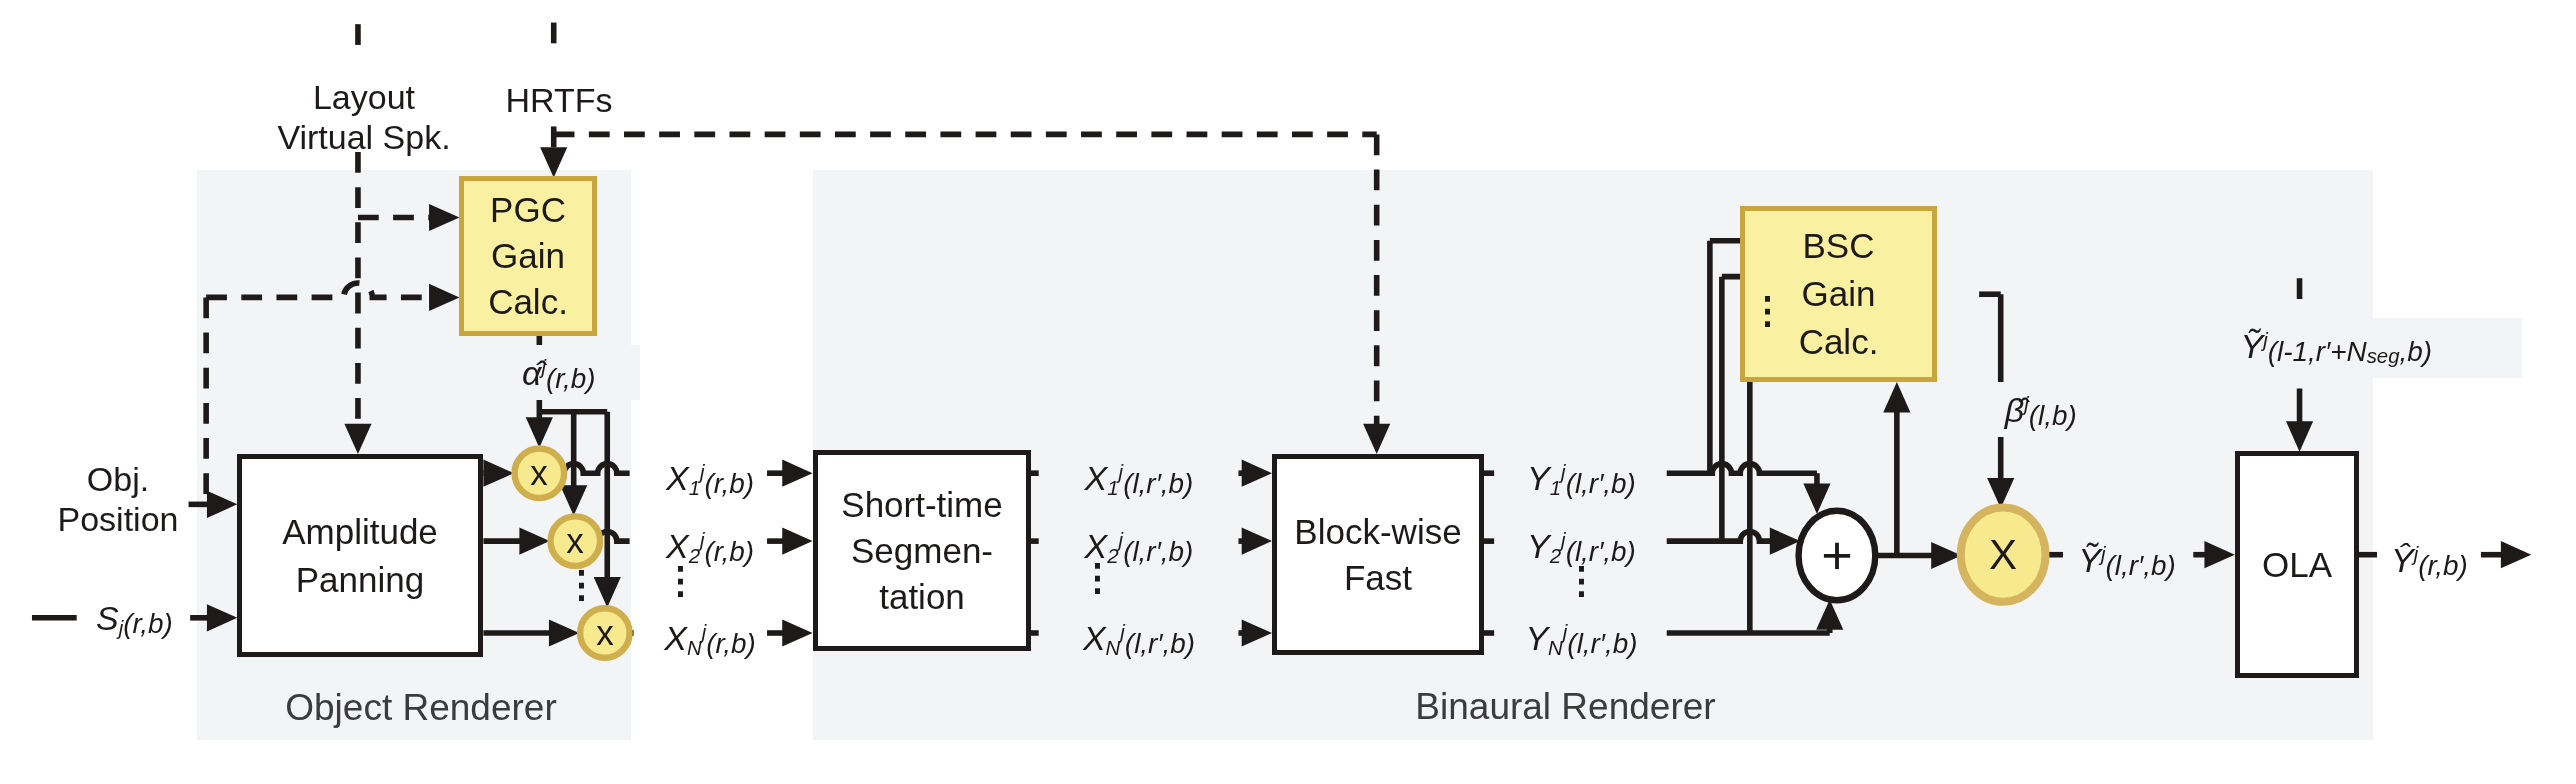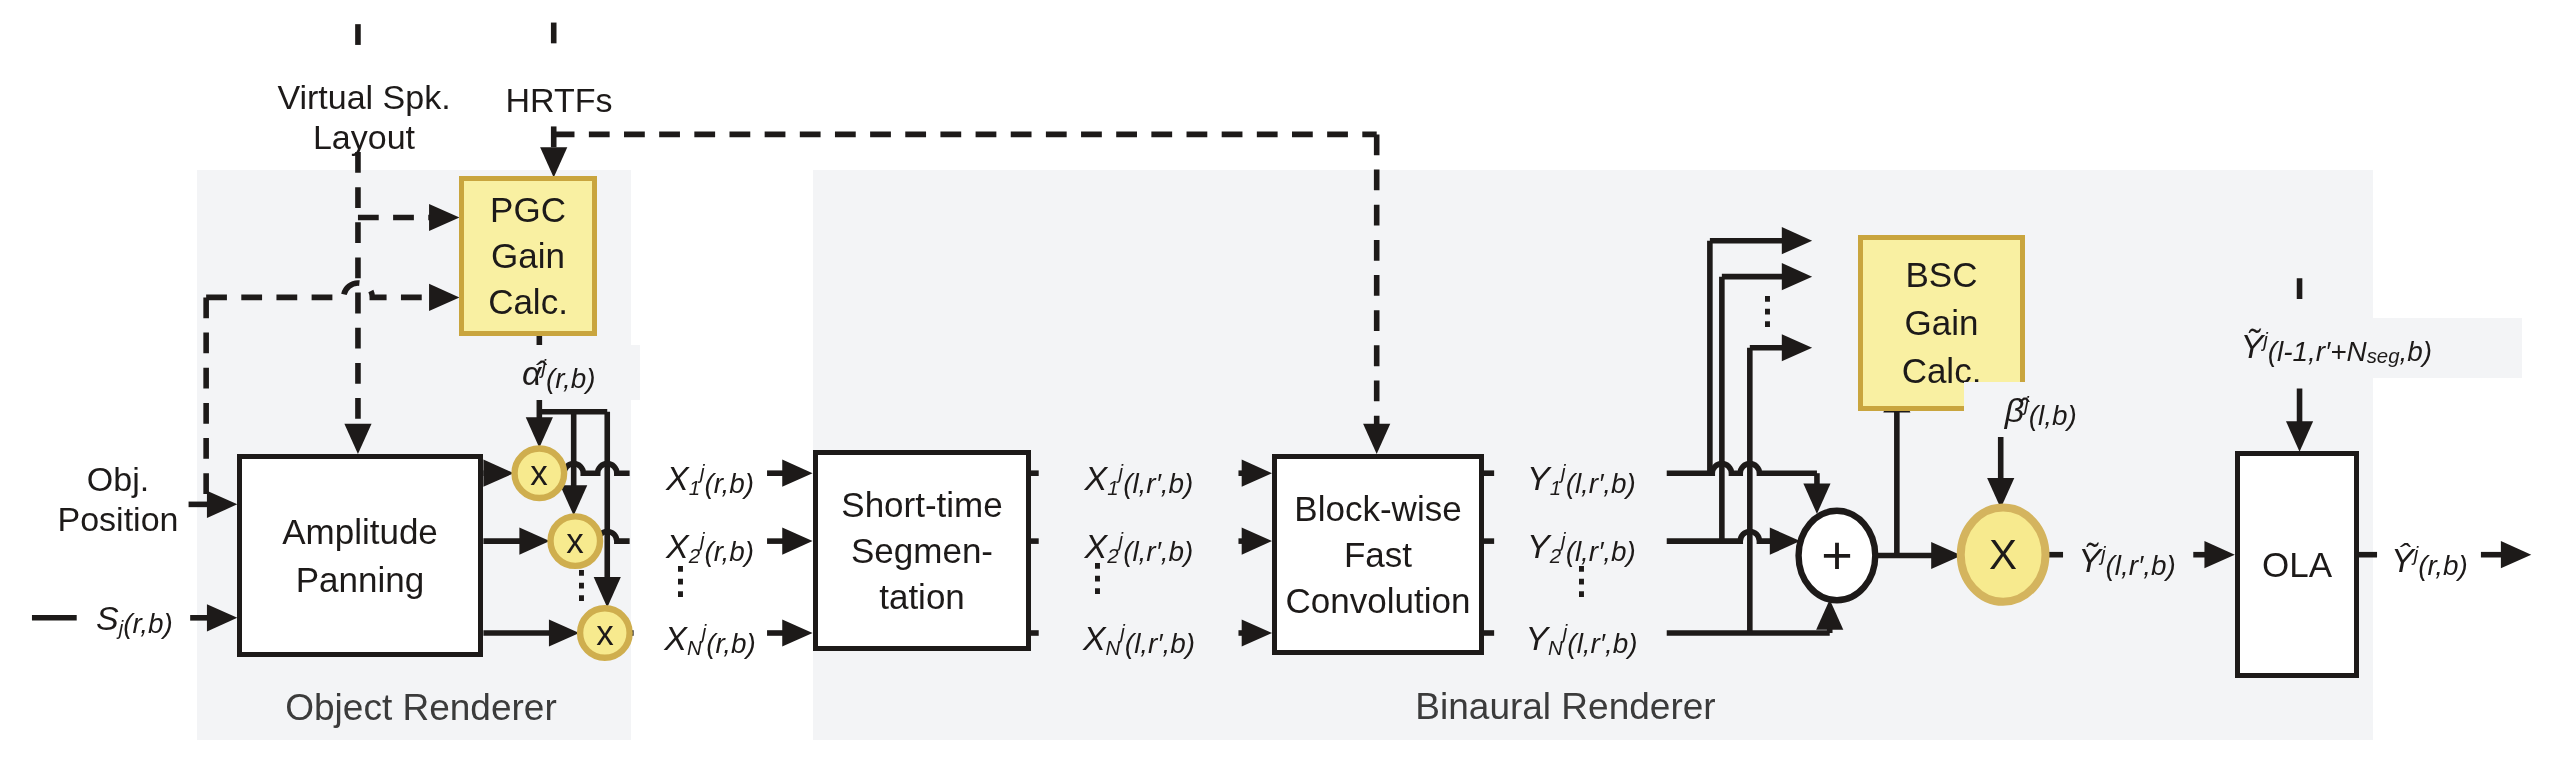--- a/index.html
+++ b/index.html
@@ -143,36 +143,35 @@
 
 <div class="block" style="left:813px;top:450px;width:218px;height:201px;line-height:46px;">
   <div>Short-time</div>
   <div>Segmen-</div>
   <div>tation</div>
 </div>
 
 <div class="block" style="left:1272px;top:454px;width:212px;height:201px;line-height:46px;">
   <div>Block-wise</div>
   <div>Fast</div>
-  <div>Convolution</div>
-</div>
-
-<div class="block yellow" style="left:1858px;top:206px;width:167px;height:176px;line-height:48px;margin-top:29px;">
+</div>
+
+<div class="block yellow" style="left:1740px;top:206px;width:197px;height:176px;line-height:48px;">
   <div>BSC</div>
   <div>Gain</div>
   <div>Calc.</div>
 </div>
 
 <div class="block" style="left:2235px;top:451px;width:124px;height:227px;">
   <div>OLA</div>
 </div>
 
 <div class="lbl" style="left:244px;top:77px;width:240px;">
+  <div>Layout</div>
   <div>Virtual Spk.</div>
-  <div>Layout</div>
 </div>
 <div class="lbl" style="left:479px;top:80px;width:160px;"><span>HRTFs</span></div>
 <div class="lbl" style="left:32px;top:459px;width:172px;">
   <div>Obj.</div>
   <div>Position</div>
 </div>
 
 <div class="lbl sig" style="left:78px;top:598px;width:113px;"><span>S</span><span class="m-sub">j</span><span class="m-lo">(r,b)</span></div>
 <div class="lbl sig graybg" style="left:478px;top:345px;width:152px;"><span>α̂</span><span class="m-sup">j</span><span class="m-lo">(r,b)</span></div>
 

